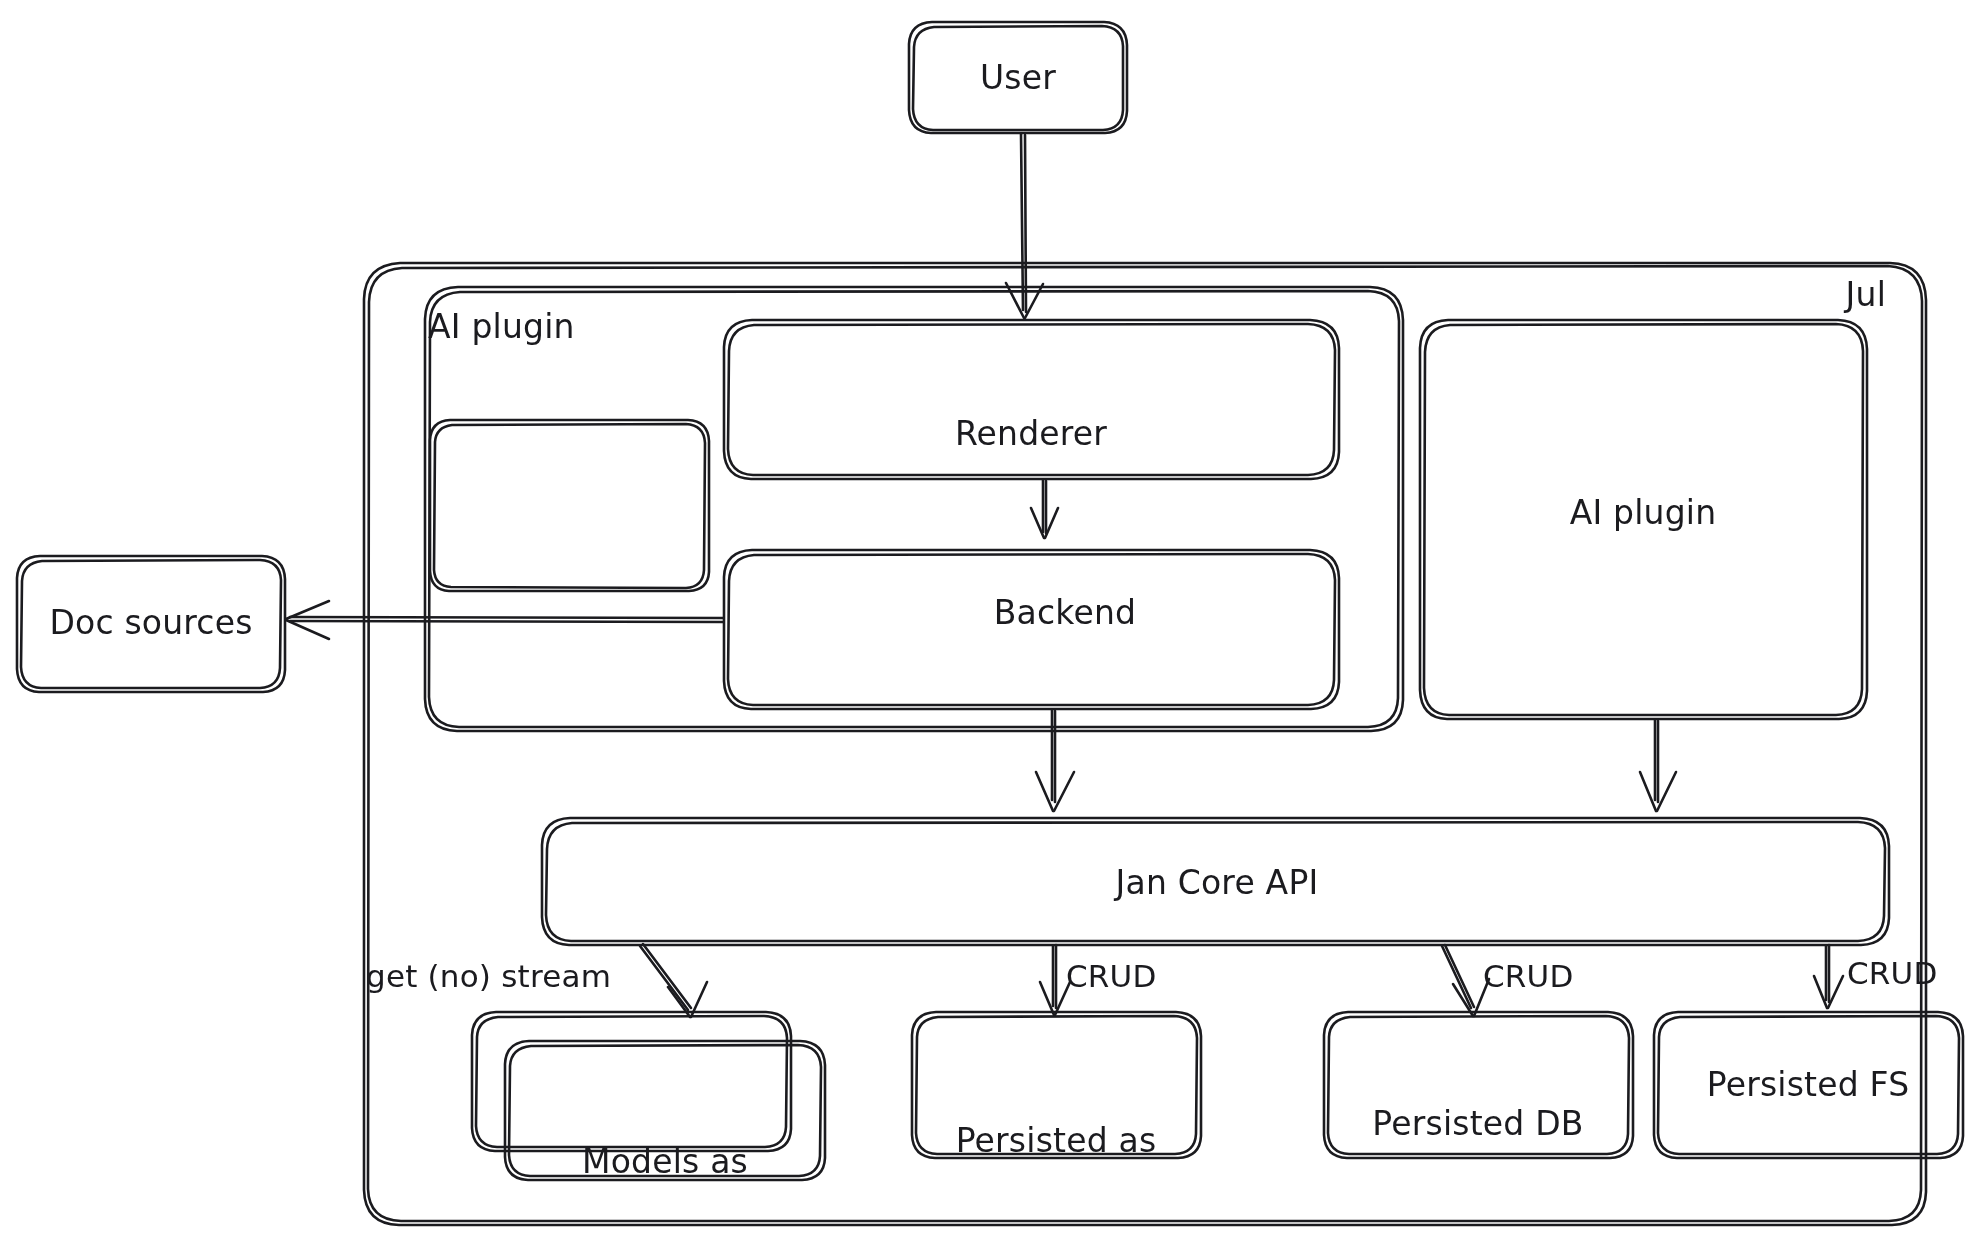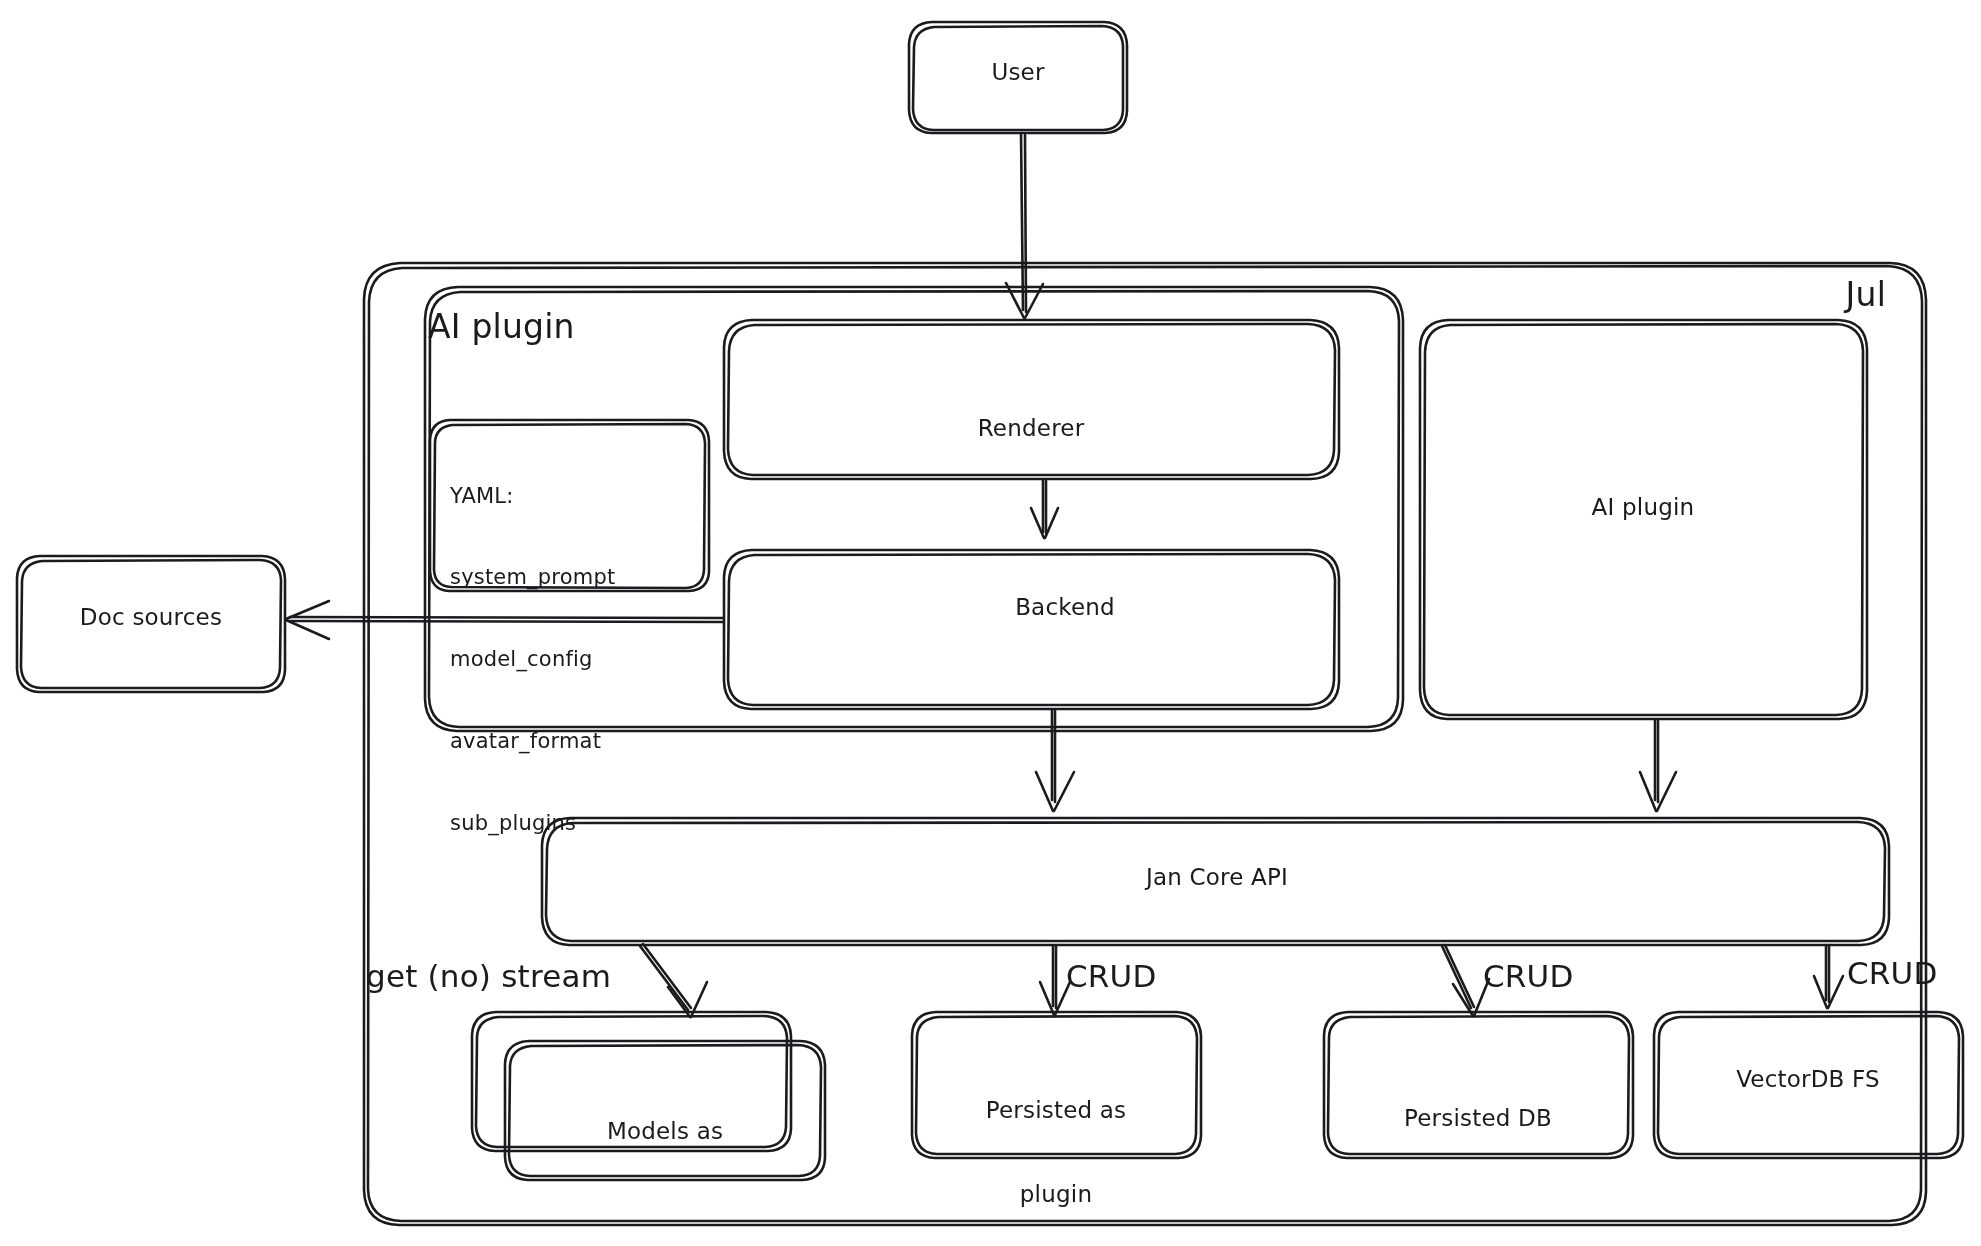--- a/index.html
+++ b/index.html
@@ -29,21 +29,21 @@
     font-family: "DejaVu Sans", sans-serif;
     white-space: pre;
     letter-spacing: 0.2px;
     line-height: 1.18;
   }
   .ctr {
     transform: translateX(-50%);
     text-align: center;
   }
   .node-text {
-    font-size: 23px;
+    font-size: 33px;
   }
   .container-text {
     font-size: 33px;
   }
   .edge-text {
     font-size: 31px;
   }
   .yaml-text {
     font-size: 21px;
     line-height: 1.30;
@@ -168,29 +168,22 @@
     
   </div>
 
   <div class="lbl node-text ctr two-line" style="left:1056px; top:1040px;">
     <div>Persisted as</div>
     <div>plugin</div>
   </div>
 
   <div class="lbl node-text ctr" style="left:1478px; top:1066px;margin-top:39px;">Persisted DB</div>
 
-  <div class="lbl node-text ctr" style="left:1808px; top:1066px;">VectorDB FS</div>
+  <div class="lbl node-text ctr" style="left:1808px; top:1066px;">Persisted FS</div>
 
-  <div class="lbl yaml-text" style="left:450px; top:428px;">
-    <div>YAML:</div>
-    <div>system_prompt</div>
-    <div>model_config</div>
-    <div>avatar_format</div>
-    <div>sub_plugins</div>
-  </div>
 
 
   <div class="lbl edge-text" style="left:366px; top:958px;">get (no) stream</div>
 
   <div class="lbl edge-text" style="left:1066px; top:958px;">CRUD</div>
 
   <div class="lbl edge-text" style="left:1483px; top:958px;">CRUD</div>
 
   <div class="lbl edge-text" style="left:1847px; top:955px;">CRUD</div>
 

